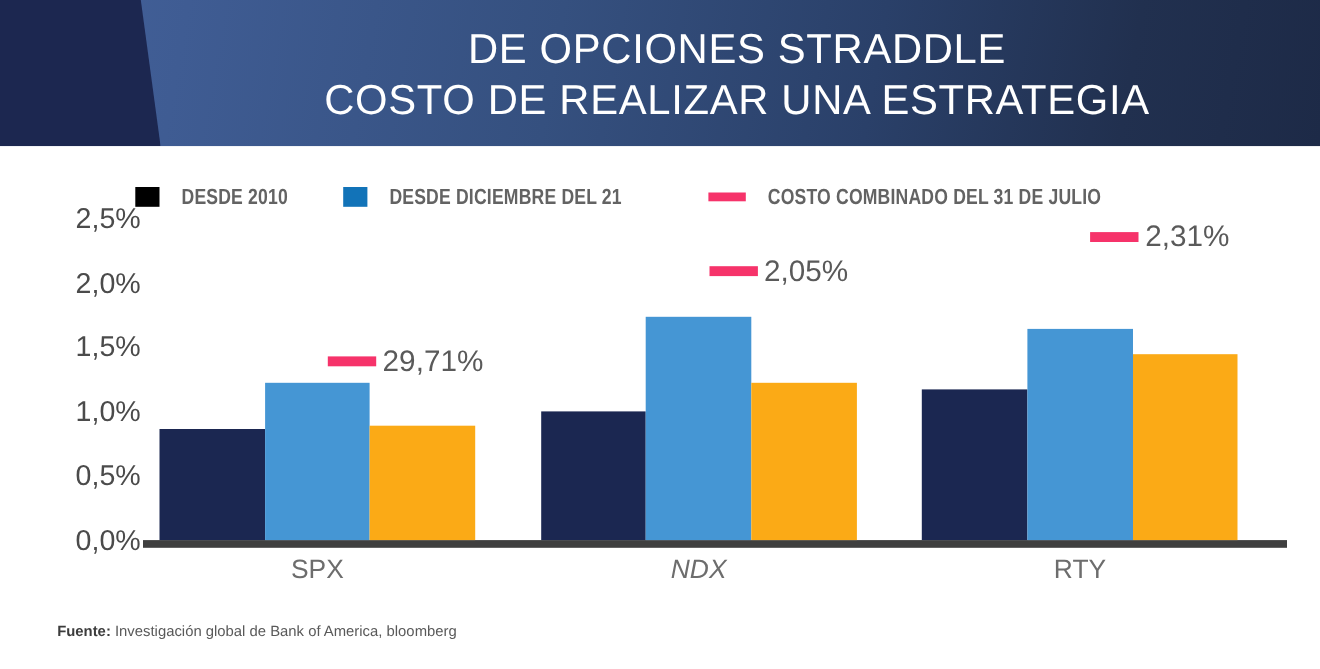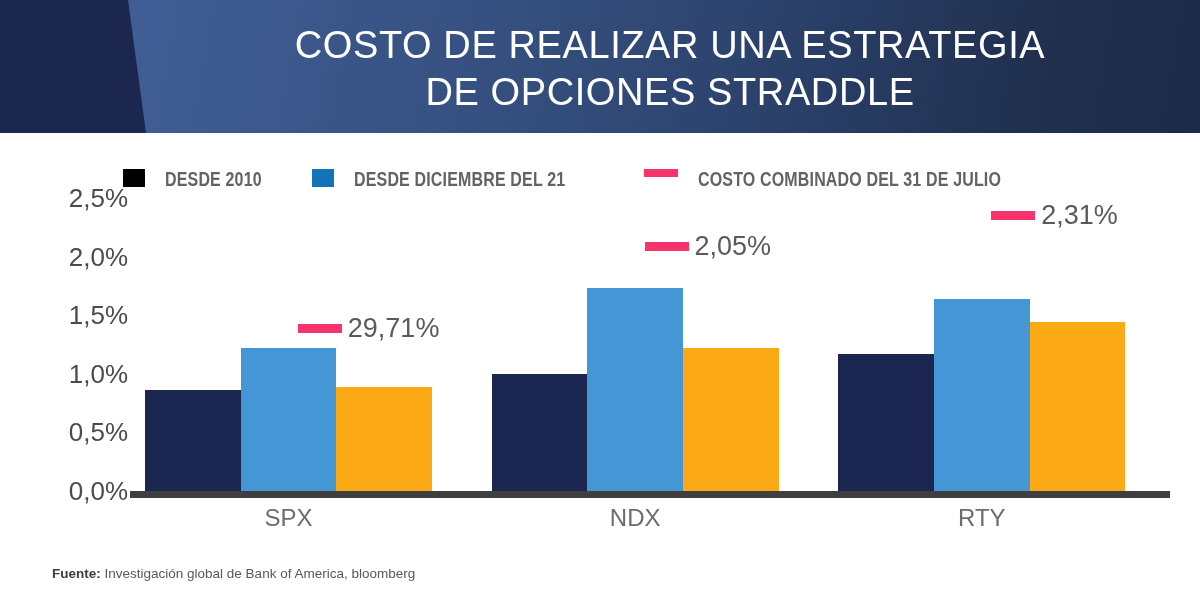--- a/index.html
+++ b/index.html
@@ -21,21 +21,21 @@
   .logo-text{position:absolute;left:0;top:56px;width:112px;text-align:center;
     font-size:12.5px;letter-spacing:0.6px;color:#ffffff;font-weight:400;white-space:nowrap;}
   .logo-text b{font-weight:700;}
   .title{position:absolute;left:150px;top:22px;width:1040px;text-align:center;
     color:#ffffff;font-size:38px;line-height:47px;font-weight:400;letter-spacing:0.6px;}
   .title-line{display:block;}
 
   
   .legend{position:absolute;left:0;top:160px;width:1200px;height:38px;
     display:flex;align-items:center;justify-content:center;gap:26px;}
-  .legend-item{display:flex;align-items:flex-start;gap:20px;}
+  .legend-item{display:flex;align-items:center;gap:20px;}
   .legend-swatch{width:22px;height:18px;flex:0 0 auto;}
   .legend-swatch.line{width:34px;height:8px;}
   .legend-label{font-size:20px;line-height:20px;color:#636363;font-weight:700;
     letter-spacing:0.2px;white-space:nowrap;
     transform:scaleX(0.80);transform-origin:left center;}
 
   
   .chart{position:absolute;left:0;top:198px;width:1200px;height:360px;}
   .yaxis{position:absolute;left:18px;top:0;width:110px;height:300px;}
   .ytick{position:absolute;right:0;font-size:26px;color:#4b4b4b;
@@ -58,22 +58,22 @@
 <body>
 
 <div class="page">
 
   <div class="header">
     <div class="header-bg"></div>
     <div class="header-left-shape"></div>
 
 
     <div class="title">
+      <span class="title-line">DE OPCIONES STRADDLE</span>
       <span class="title-line">COSTO DE REALIZAR UNA ESTRATEGIA</span>
-      <span class="title-line">DE OPCIONES STRADDLE</span>
     </div>
   </div>
 
   <div class="legend" id="legend">
       <div class="legend-item">
         <span class="legend-swatch" style="background: rgb(0, 0, 0);"></span>
         <span class="legend-label">DESDE 2010</span>
       </div>
       <div class="legend-item">
         <span class="legend-swatch" style="background: rgb(18, 115, 184);"></span>
@@ -104,21 +104,21 @@
           <div class="marker-label" style="left: 202.813px; bottom: 149.22px;">29,71%</div>
         </div>
         <div class="cat-label" style="left: 15px; width: 287px;">SPX</div>
         <div class="group" style="left: 361.667px; width: 287px;">
           <div class="bar" style="left: 0px; width: 95.6667px; height: 117.2px; background: rgb(27, 39, 81);"></div>
           <div class="bar" style="left: 95.6667px; width: 95.6667px; height: 202.756px; background: rgb(69, 150, 212);"></div>
           <div class="bar" style="left: 191.333px; width: 95.6667px; height: 142.984px; background: rgb(251, 170, 22);"></div>
           <div class="marker" style="background: rgb(246, 51, 106); left: 153.067px; width: 44.0067px; bottom: 240.26px;"></div>
           <div class="marker-label" style="left: 202.813px; bottom: 231.26px;">2,05%</div>
         </div>
-        <div class="cat-label" style="left: 361.667px; width: 287px;">NDX</div>
+        <div class="cat-label" style="left: 361.667px; width: 287px; font-style: italic;">NDX</div>
         <div class="group" style="left: 708.333px; width: 287px;">
           <div class="bar" style="left: 0px; width: 95.6667px; height: 137.124px; background: rgb(27, 39, 81);"></div>
           <div class="bar" style="left: 95.6667px; width: 95.6667px; height: 192.208px; background: rgb(69, 150, 212);"></div>
           <div class="bar" style="left: 191.333px; width: 95.6667px; height: 168.768px; background: rgb(251, 170, 22);"></div>
           <div class="marker" style="background: rgb(246, 51, 106); left: 153.067px; width: 44.0067px; bottom: 270.732px;"></div>
           <div class="marker-label" style="left: 202.813px; bottom: 261.732px;">2,31%</div>
         </div>
         <div class="cat-label" style="left: 708.333px; width: 287px;">RTY</div>
       </div>
   </div>

